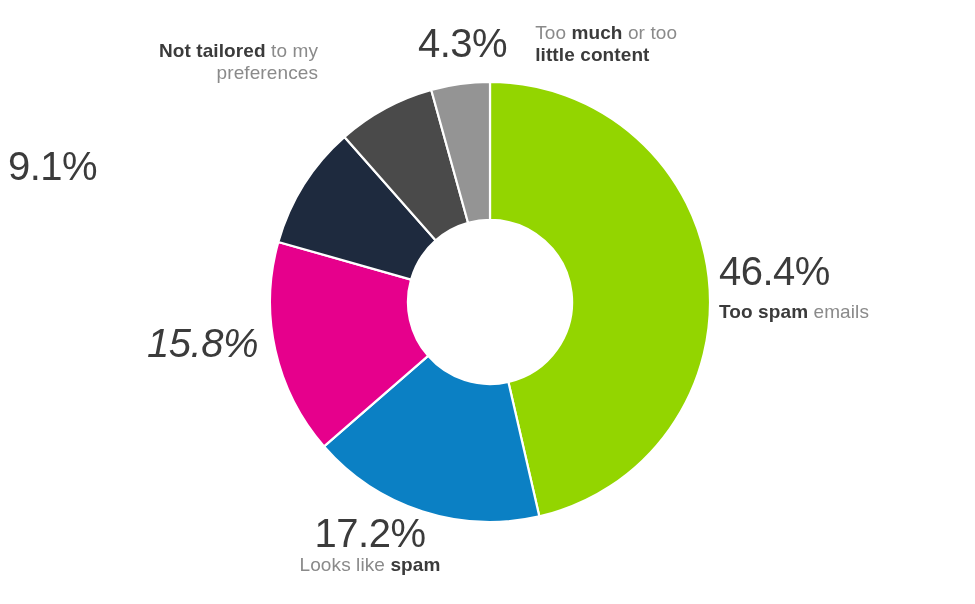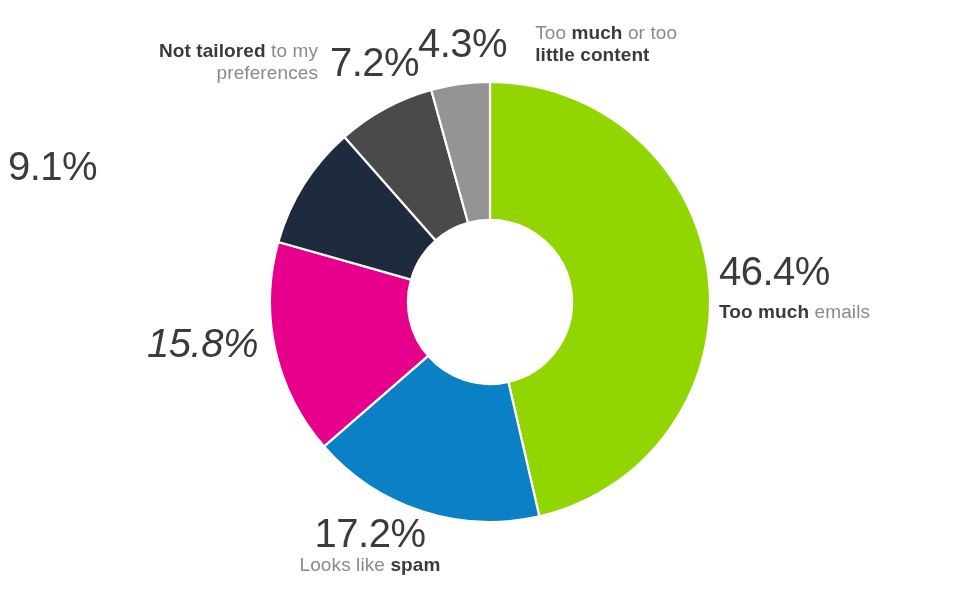--- a/index.html
+++ b/index.html
@@ -61,21 +61,21 @@
   .callout.stack-center .lbl { display: block; }
 
   
   .callout.stack-right { text-align: right; }
   .callout.stack-right .pct { display: block; margin-bottom: 1px; font-style: italic; }
   .callout.stack-right .lbl { display: block; }
 
   
   .callout.inline-left {
     display: flex;
-    align-items: center;
+    align-items: flex-start;
     gap: 12px;
   }
   .callout.inline-left .lbl {
     text-align: right;
     white-space: normal;
     width: 215px;
     line-height: 1.18;
   }
 
   
@@ -109,34 +109,33 @@
       </g>
   </svg>
 
   <div class="callout inline-right" style="left:418px; top:22px;">
     <span class="pct">4.3%</span>
     <span class="lbl"><span>Too </span><b>much</b><span> or too </span><b>little content</b></span>
   </div>
 
   <div class="callout inline-left" style="left:103px; top:40px;">
     <span class="lbl"><b>Not tailored</b><span> to my preferences</span></span>
-    <span class="pct">7.2%</span>
   </div>
 
   <div class="callout inline-left" style="left:8px; top:145px;">
     <span class="pct">9.1%</span>
   </div>
 
   <div class="callout stack-right" style="left:36px; top:322px; width:222px;">
     <span class="pct">15.8%</span>
   </div>
 
   <div class="callout stack-center" style="left:240px; top:512px; width:260px;">
     <span class="pct">17.2%</span>
     <span class="lbl"><span>Looks like </span><b>spam</b></span>
   </div>
 
   <div class="callout stack-left" style="left:719px; top:250px;">
     <span class="pct">46.4%</span>
-    <span class="lbl"><b>Too much</b><span> emails</span></span>
+    <span class="lbl"><b>Too spam</b><span> emails</span></span>
   </div>
 
 </div>
 
 </body></html>

